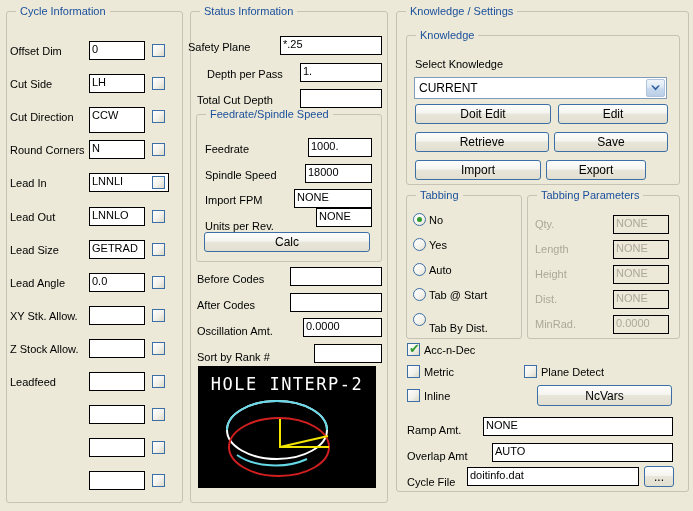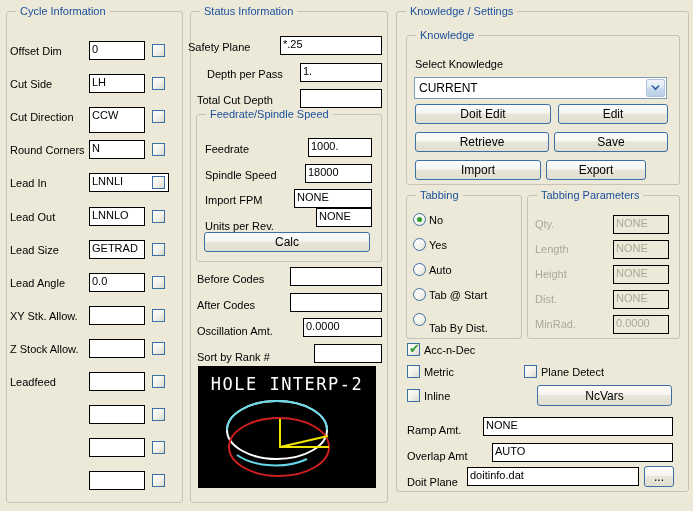--- a/index.html
+++ b/index.html
@@ -246,15 +246,15 @@
 <div class="lbl" style="left:424px;top:390px;">Inline</div>
 
 <div class="btn" style="left:537px;top:385px;width:135px;height:21px;">NcVars</div>
 
 <div class="lbl" style="left:407px;top:424px;">Ramp Amt.</div>
 <div class="fld" style="left:483px;top:417px;width:190px;height:19px;">NONE</div>
 
 <div class="lbl" style="left:407px;top:450px;">Overlap Amt</div>
 <div class="fld" style="left:492px;top:443px;width:181px;height:19px;">AUTO</div>
 
-<div class="lbl" style="left:407px;top:476px;">Doit Plane</div>
+<div class="lbl" style="left:407px;top:476px;">Cycle File</div>
 <div class="fld" style="left:467px;top:467px;width:172px;height:19px;">doitinfo.dat</div>
 <div class="btn" style="left:644px;top:466px;width:30px;height:21px;">...</div>
 
 </body></html>

